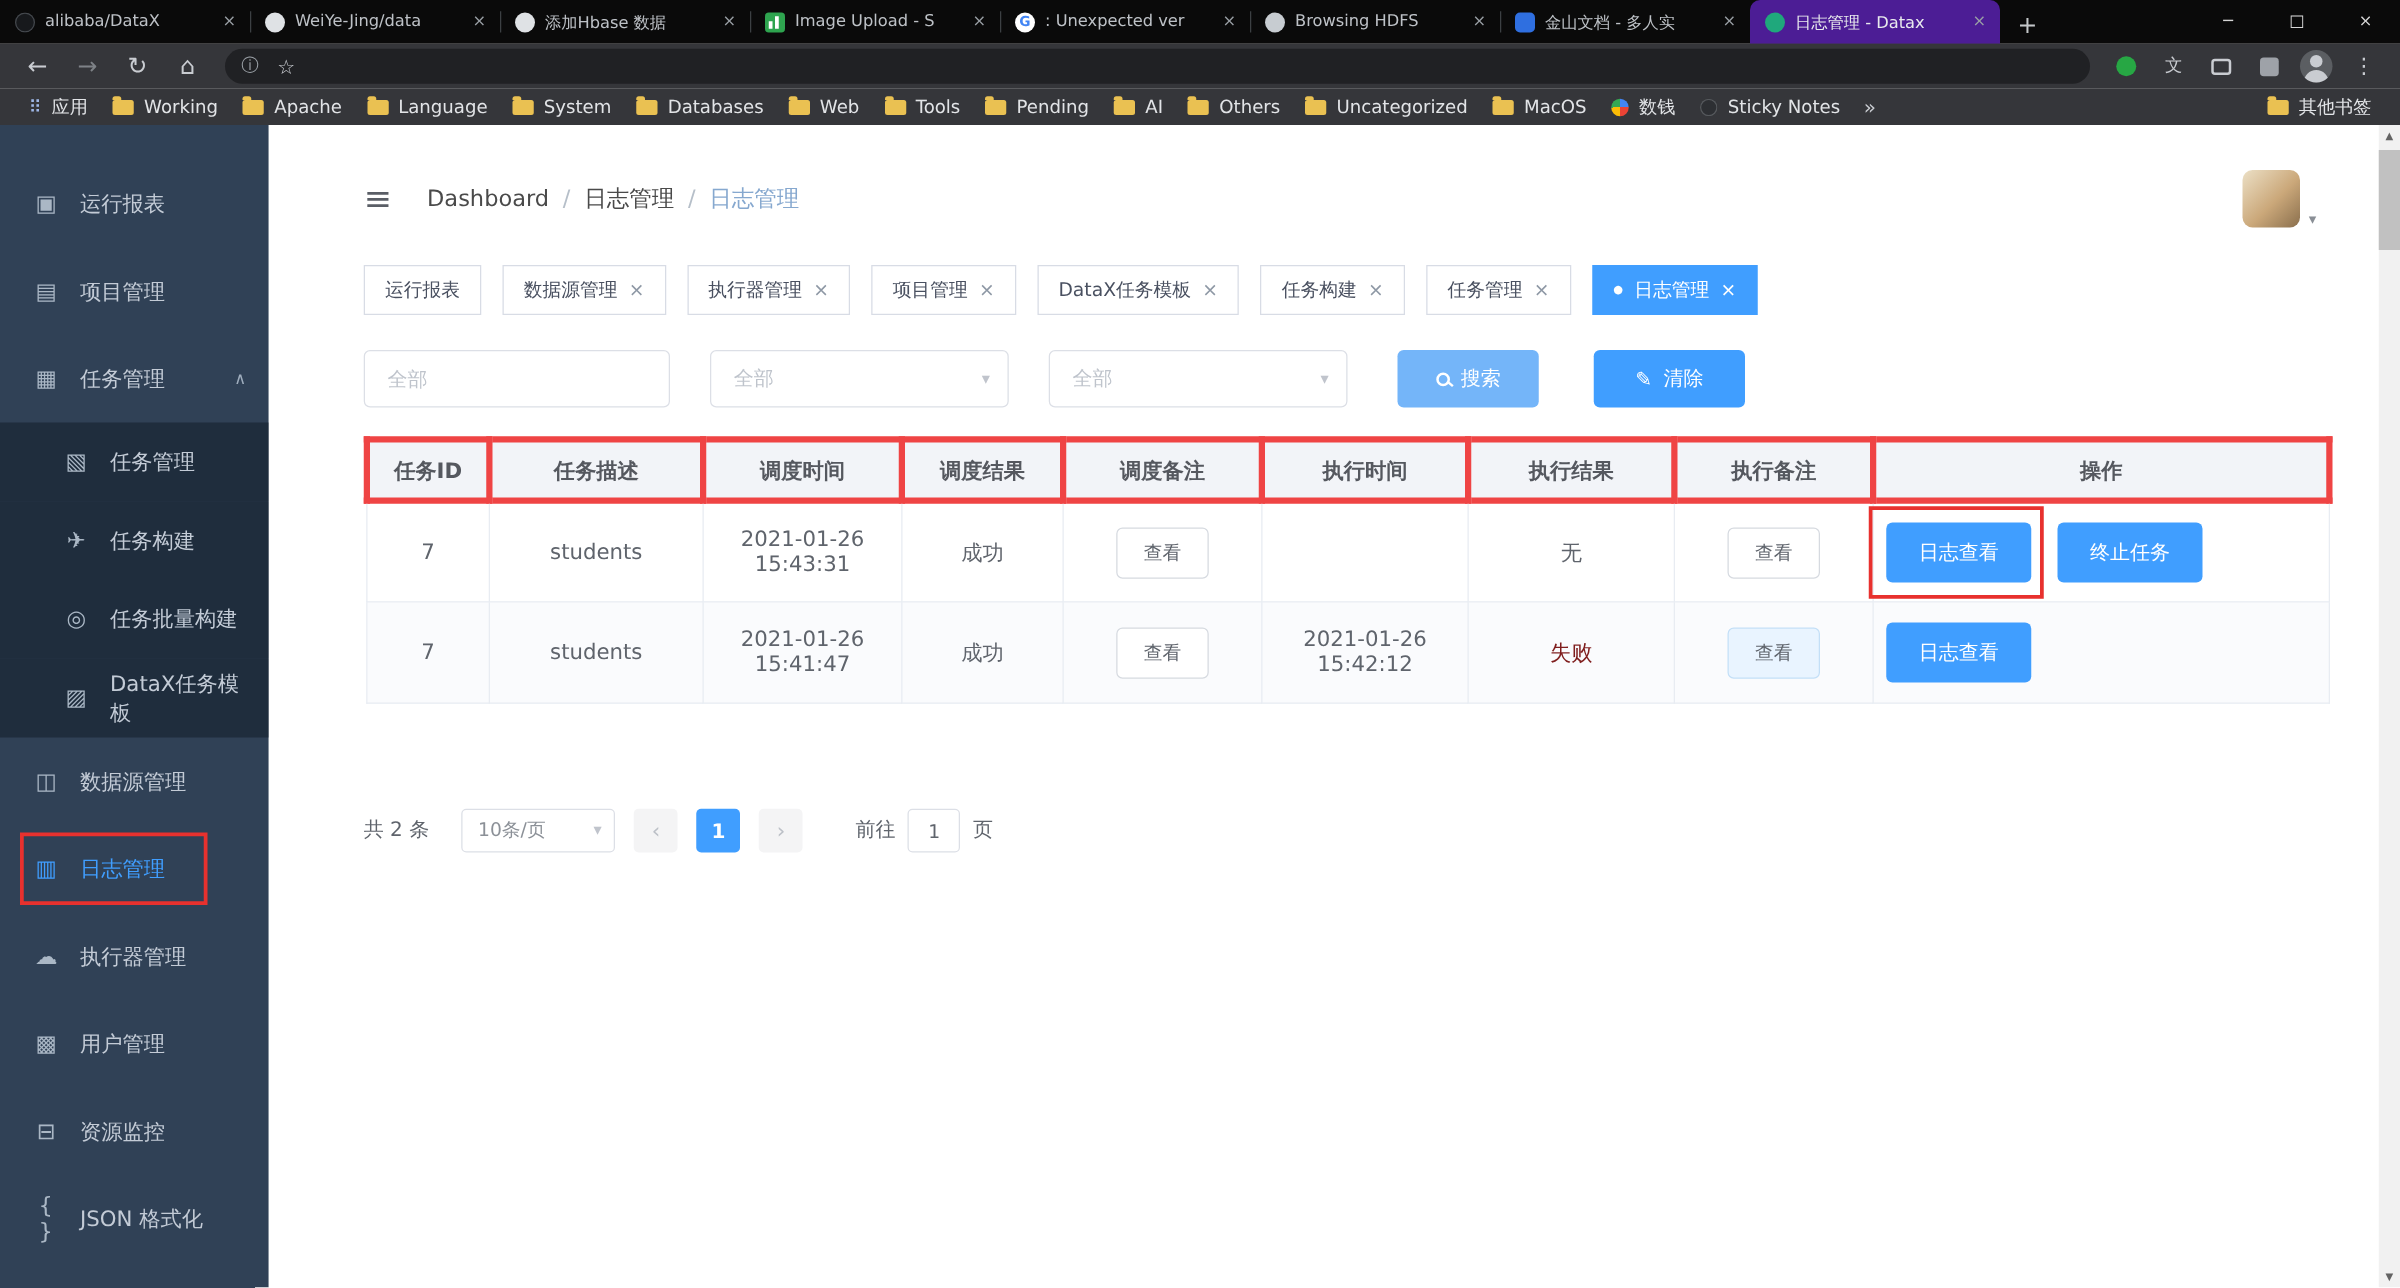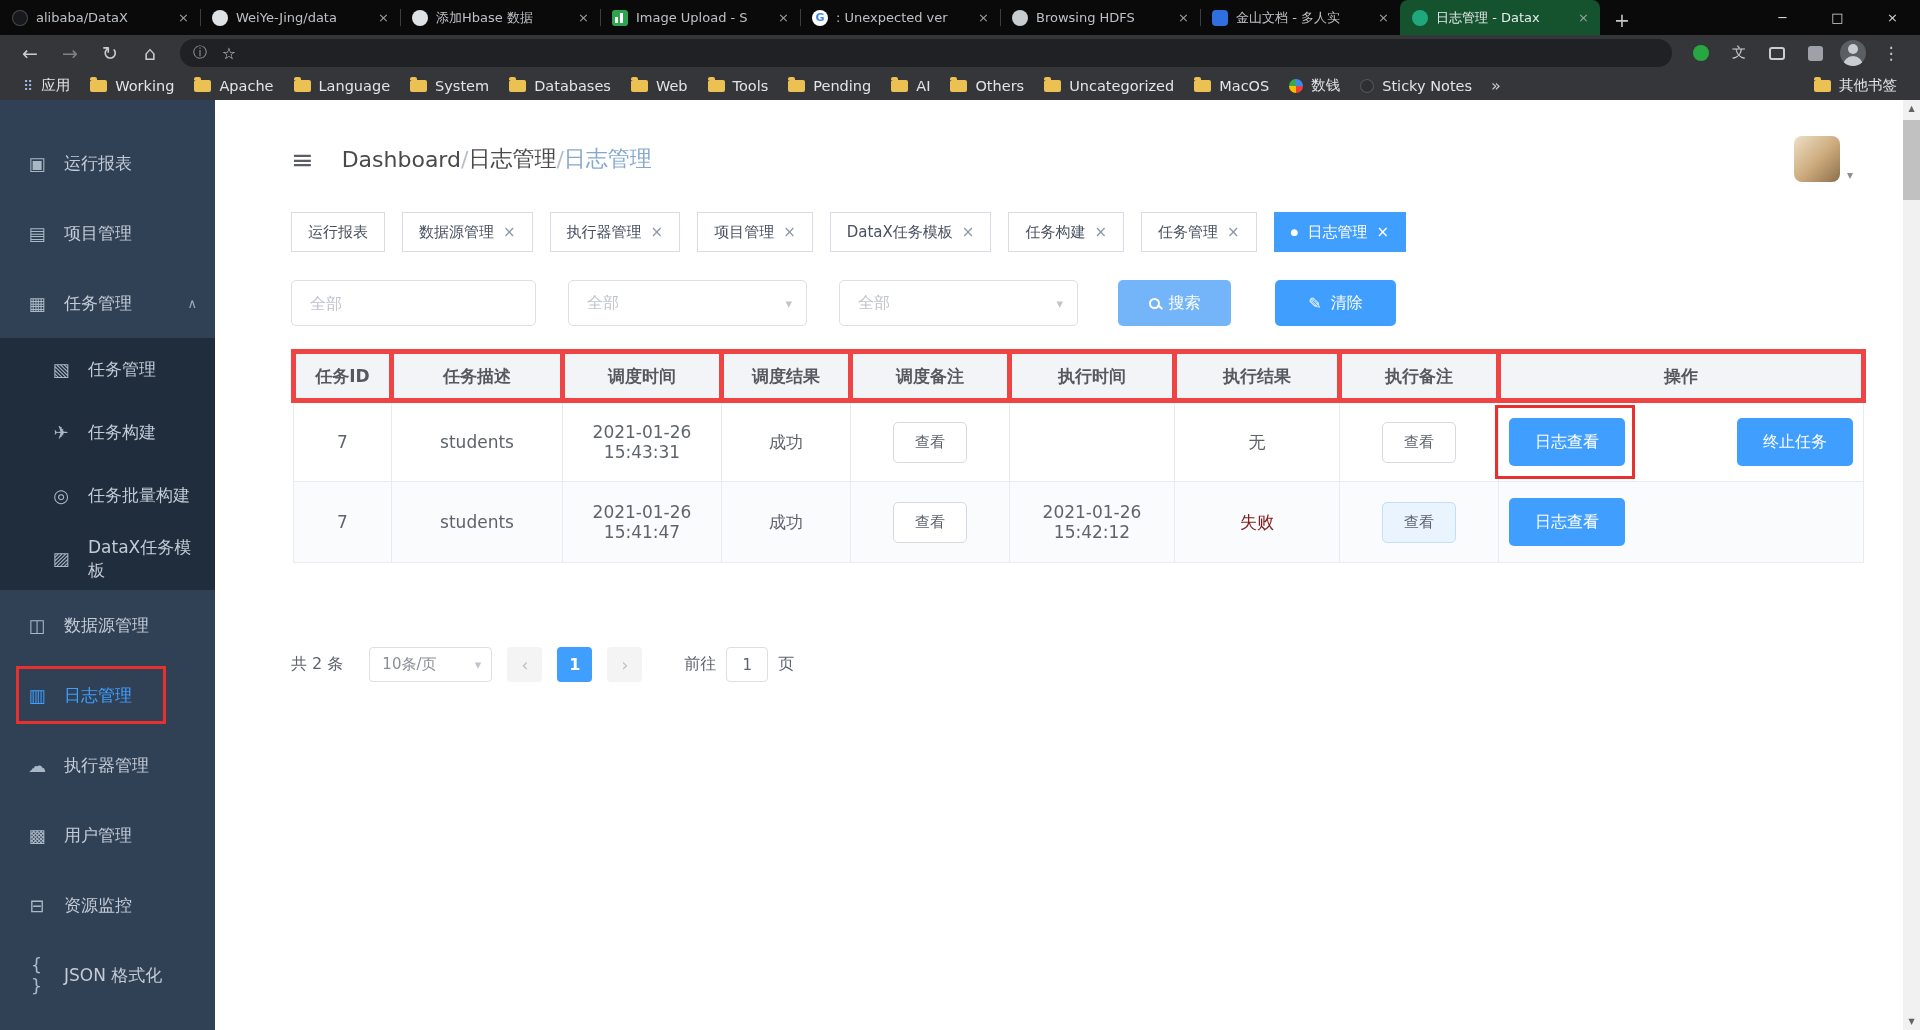--- a/index.html
+++ b/index.html
@@ -4,21 +4,21 @@
 <style>
   * { box-sizing: border-box; margin: 0; padding: 0; }
   html, body { width: 1920px; height: 1030px; overflow: hidden; }
   body { font-family: "DejaVu Sans", "Liberation Sans", sans-serif; background: #fff; position: relative; }
 
   
   .titlebar { position: absolute; top: 0; left: 0; width: 1920px; height: 35px; background: #0a0a0a; display: flex; }
   .tabs { display: flex; align-items: flex-end; height: 35px; flex: 1; min-width: 0; }
   .tab { width: 200px; height: 35px; display: flex; align-items: center; gap: 8px; padding: 0 8px 0 12px; color: #bdc1c6; font-size: 13px; position: relative; cursor: pointer; flex: 0 1 200px; min-width: 0; }
   .tab + .tab::before { content: ""; position: absolute; left: 0; top: 9px; height: 17px; width: 1px; background: #3c4043; }
-  .tab.active { background: #14532d; border-radius: 8px 8px 0 0; color: #e8eaed; }
+  .tab.active { background: #4c1d95; border-radius: 8px 8px 0 0; color: #e8eaed; }
   .tab.active::before { display: none; }
   .tab-title { flex: 1; white-space: nowrap; overflow: hidden; text-overflow: ellipsis; min-width: 0; }
   .tab-close { width: 17px; height: 17px; line-height: 17px; text-align: center; border-radius: 50%; font-size: 13px; color: #9aa0a6; flex: 0 0 17px; cursor: pointer; }
   .favicon { width: 16px; height: 16px; border-radius: 50%; flex: 0 0 16px; }
   .fav-gh-dark { background: #17191c; box-shadow: inset 0 0 0 1px #44484d; }
   .fav-gh { background: #dfe2e5; }
   .fav-chart { background: #2ea44f; border-radius: 3px; position: relative; }
   .fav-chart::before { content: ""; position: absolute; left: 3px; bottom: 3px; width: 3px; height: 6px; background: #fff; }
   .fav-chart::after { content: ""; position: absolute; left: 8px; bottom: 3px; width: 3px; height: 10px; background: #fff; }
   .fav-google { background: #fff; color: #4285f4; font-weight: bold; font-size: 11px; text-align: center; line-height: 16px; }
@@ -67,21 +67,21 @@
   .side-item.active { color: #409eff; }
   .side-item.active .s-icon { color: #409eff; }
   .side-chevron { margin-left: auto; font-size: 13px; color: #9fadbd; }
   .json-icon { font-size: 15px; letter-spacing: 1px; }
   .ann-side { position: absolute; left: 16px; top: 6px; width: 150px; height: 58px; border: 3px solid #e8312e; pointer-events: none; }
 
   .main { position: absolute; left: 215px; top: 0; width: 1688px; height: 930px; background: #fff; }
 
   .app-header { height: 96px; display: flex; align-items: center; padding: 22px 50px 0 76px; }
   .hamburger { font-size: 27px; color: #5a5e66; cursor: pointer; }
-  .breadcrumb { margin-left: 28px; font-size: 22px; color: #4a4a4a; display: flex; align-items: center; text-align: right; }
+  .breadcrumb { margin-left: 28px; font-size: 18px; color: #4a4a4a; display: flex; gap: 11px; align-items: center; text-align: right; }
   .bc-sep { color: #b6bfc9; }
   .bc-last { color: #86a8cf; }
   .avatar-wrap { margin-left: auto; display: flex; align-items: flex-end; gap: 7px; }
   .avatar { width: 46px; height: 46px; border-radius: 8px; background: linear-gradient(135deg, #ece0c6, #cba87a 55%, #8a6f4d); }
   .avatar-caret { color: #8a8f96; font-size: 12px; cursor: pointer; }
 
   .tags-bar { padding: 16px 0 0 76px; display: flex; gap: 17px; }
   .tag { height: 40px; display: inline-flex; align-items: center; gap: 9px; padding: 0 16px; border: 1px solid #d8dce5; background: #fff; color: #495060; font-size: 15px; cursor: pointer; white-space: nowrap; }
   .tag .tag-x { font-size: 15px; color: #8e98a5; }
   .tag.active { background: #409eff; border-color: #409eff; color: #fff; }
@@ -99,21 +99,21 @@
   .mag::after { content: ""; position: absolute; width: 6px; height: 2px; background: #fff; right: -5px; bottom: -1px; transform: rotate(40deg); }
 
   .data-table { margin: 23px 0 0 76px; border-collapse: collapse; table-layout: fixed; width: 1570px; font-size: 17px; color: #5f646c; }
   .data-table th { background: #f2f4f8; border: 5px solid #ef4444; height: 49px; font-weight: bold; color: #55585f; }
   .data-table td { border: 1px solid #e8ecf2; height: 81px; text-align: center; vertical-align: middle; padding: 0 10px; word-break: break-word; }
   .row-alt td { background: #fafbfd; }
   .btn-view { display: inline-block; padding: 10px 21px; border: 1px solid #d6dae0; border-radius: 5px; background: #fff; font-size: 15px; color: #5f646c; cursor: pointer; }
   .btn-view.lit { background: #e9f4ff; border-color: #c3dff7; }
   .btn-primary { display: inline-flex; align-items: center; justify-content: center; height: 48px; padding: 0 26px; background: #409eff; border-radius: 5px; color: #fff; font-size: 16px; cursor: pointer; white-space: nowrap; }
   .fail { color: #7f1d1d; }
-  .actions { display: flex; justify-content: space-between; align-items: center; gap: 21px; }
+  .actions { display: flex; justify-content: flex-start; align-items: center; gap: 21px; }
   .ann-wrap { position: relative; display: inline-flex; }
   .ann-box { position: absolute; left: -14px; top: -13px; right: -10px; bottom: -13px; border: 3px solid #e8312e; pointer-events: none; }
 
   .pagination { margin: 84px 0 0 76px; display: flex; align-items: center; font-size: 16px; color: #5f646c; }
   .pg-total { margin-right: 26px; }
   .pg-size { width: 123px; height: 35px; border: 1px solid #dcdfe6; border-radius: 4px; display: flex; align-items: center; justify-content: space-between; padding: 0 10px 0 12px; color: #8b9097; font-size: 15px; cursor: pointer; }
   .pg-btn { width: 35px; height: 35px; border-radius: 4px; background: #f4f4f5; color: #bcc0c7; display: flex; align-items: center; justify-content: center; margin-left: 15px; font-size: 17px; cursor: pointer; }
   .pg-cur { background: #409eff; color: #fff; font-weight: bold; font-size: 16px; }
   .pg-goto { margin-left: 42px; }
   .pg-input { width: 42px; height: 35px; margin: 0 10px; border: 1px solid #dcdfe6; border-radius: 4px; text-align: center; font-size: 15px; color: #5f646c; font-family: inherit; outline: none; }

